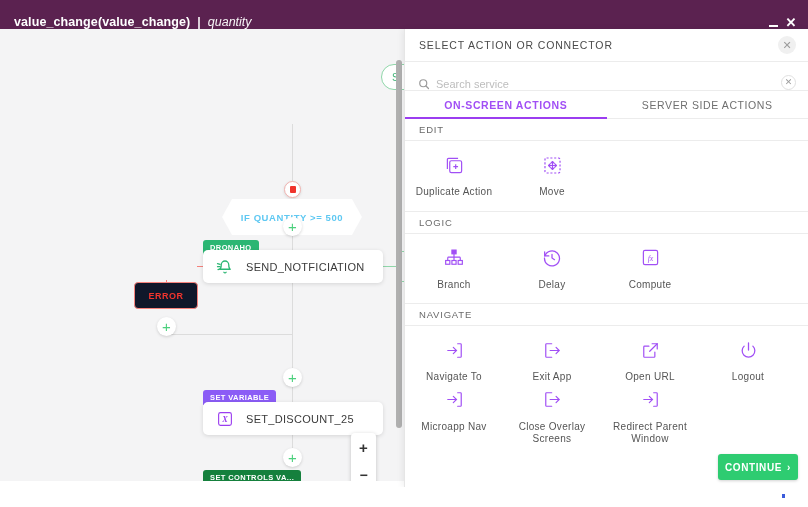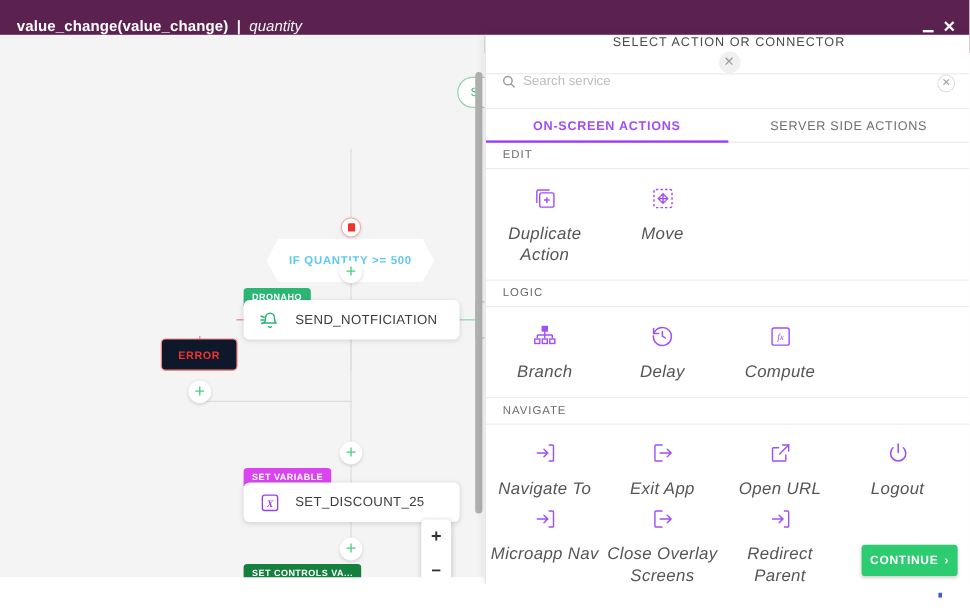--- a/index.html
+++ b/index.html
@@ -117,30 +117,29 @@
 
   
   .panel {
     position:absolute; left:404px; top:29px; width:404px; height:458px;
     background:#fff; border-left:1px solid #e6e6e6;
     box-shadow:-2px 0 6px rgba(0,0,0,.06);
   }
   .panel-head {
     height:33px; display:flex; align-items:center; padding:0 12px 0 14px;
     border-bottom:1px solid #ececec;
-    flex-direction:column;
   }
   .panel-title { font-size:10.5px; color:#4a4a4a; letter-spacing:.85px; flex:1; }
   .head-close {
     width:18px; height:18px; border-radius:50%; background:#f0f0f0;
     display:flex; align-items:center; justify-content:center;
     color:#9b9b9b; font-size:11px; cursor:pointer; line-height:1;
   }
   .searchbar {
-    height:29px; display:flex; align-items:flex-start; padding:0 12px 0 13px;
+    height:29px; display:flex; align-items:flex-end; padding:0 12px 0 13px;
     border-bottom:1px solid #ececec;
   }
   .search-ico { width:14px; color:#9b9b9b; flex:none; display:flex; align-items:center;}
   .search-input {
     flex:1; border:0; outline:0; font-size:11px; color:#333;
     font-family:"Liberation Sans", sans-serif; padding-left:4px; background:transparent;
   }
   .search-input::placeholder { color:#bdbdbd; }
   .search-clear {
     width:15px; height:15px; border-radius:50%; border:1px solid #e0e0e0;
@@ -167,22 +166,22 @@
   .sec-grid {
     display:flex; flex-wrap:wrap; padding:12px 0 8px 0;
     border-bottom:1px solid #ececec;
   }
   .act {
     width:98px; display:flex; flex-direction:column; align-items:center;
     cursor:pointer; padding-bottom:4px;
   }
   .act-ico { height:24px; display:flex; align-items:center; justify-content:center; }
   .act-lbl {
-    font-size:14px; color:#555; margin-top:9px; text-align:center;
-    letter-spacing:.3px; line-height:1.25; max-width:92px;font-style:italic;
+    font-size:10px; color:#555; margin-top:9px; text-align:center;
+    letter-spacing:.3px; line-height:1.25; max-width:92px;
   }
 
   .continue {
     position:absolute; left:718px; top:454px; width:80px; height:26px;
     background:#2ecc71; color:#fff; border:0; border-radius:3px;
     font-size:10px; font-weight:bold; letter-spacing:.6px;
     display:flex; align-items:center; justify-content:center; gap:5px;
     cursor:pointer; font-family:"Liberation Sans", sans-serif;
     box-shadow:0 1px 3px rgba(0,0,0,.18);
   }
@@ -242,21 +241,21 @@
             <path d="M17 9a5 5 0 0 0-10 0c0 5-2 6-2 6h14s-2-1-2-6"></path>
             <path d="M10.5 19a1.8 1.8 0 0 0 3 0"></path>
             <path d="M2 7.5l3.5 1M2 11.5h3.5M2.7 15.5l3-1.2"></path>
           </svg>
         </span>
         <span class="card-title">SEND_NOTFICIATION</span>
       </div>
 
       <div class="plusbtn" style="left:283px; top:339px;">+</div>
 
-      <div class="card-label" style="left:203px; top:361px; background:#d946ef;">SET VARIABLE</div>
+      <div class="card-label" style="left:203px; top:361px; background:#8b5cf6;">SET VARIABLE</div>
       <div class="card" style="left:203px; top:373px; width:180px; height:33px;">
         <span class="card-icon">
           <svg width="18" height="18" viewBox="0 0 24 24" fill="none" stroke="#9b3df0" stroke-width="1.5">
             <rect x="3.5" y="3.5" width="17" height="17" rx="2.5"></rect>
             <text x="12" y="16.5" font-size="11" font-family="Liberation Serif, serif" font-style="italic" font-weight="bold" fill="#9b3df0" stroke="none" text-anchor="middle">X</text>
           </svg>
         </span>
         <span class="card-title">SET_DISCOUNT_25</span>
       </div>
 

